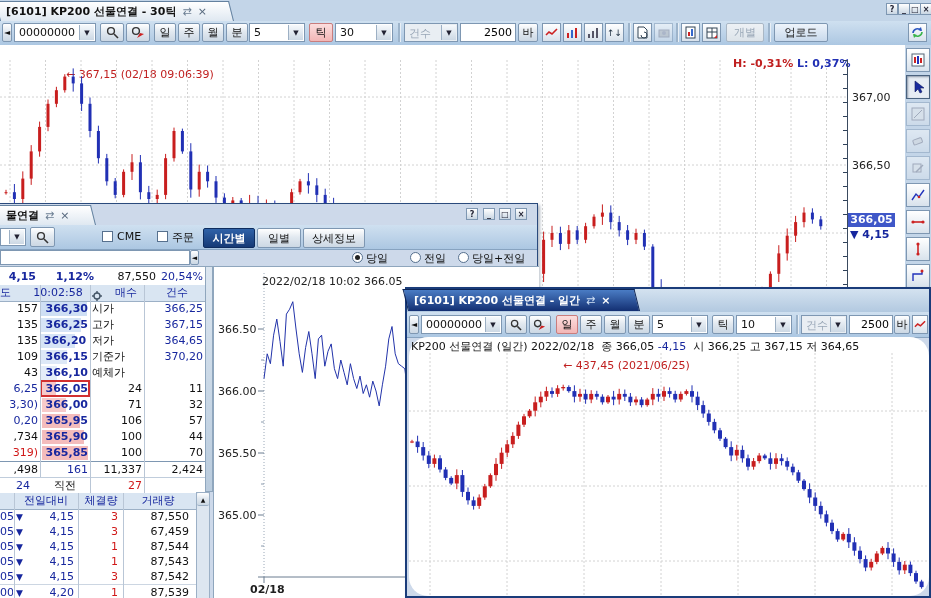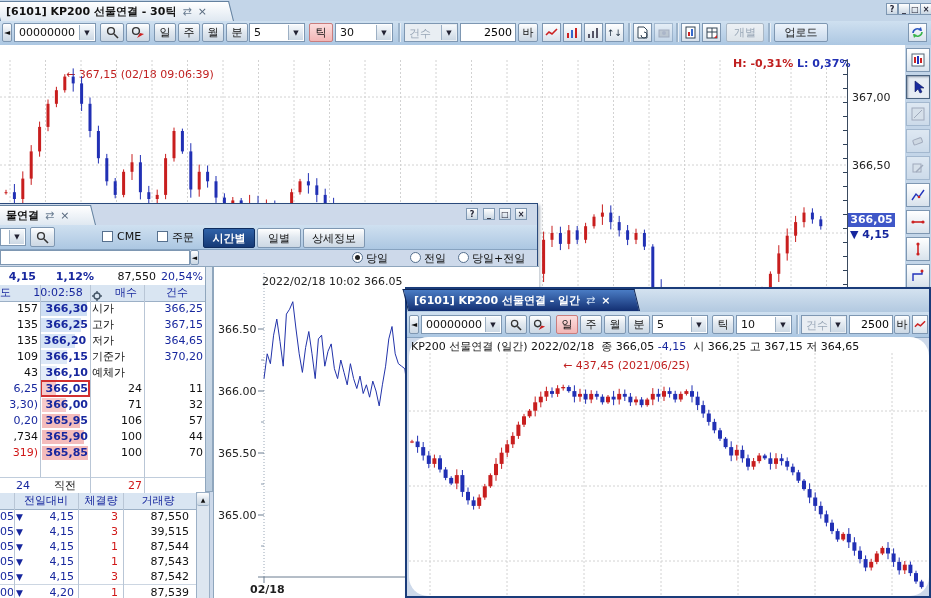--- a/index.html
+++ b/index.html
@@ -612,20 +612,26 @@
         <span class="cell blk" style="left:146px;width:57px;text-align:right;">44</span>
       </div>
       <div class="qrow" style="top:178px;">
         <span class="bar" style="left:42px;width:46px;background:#f4bcbc;"></span>
         <span class="cell red" style="left:2px;width:36px;text-align:right;">319)</span>
         <span class="cell navy" style="left:42px;width:46px;text-align:right;font-weight:bold;">365,85</span>
         <span class="cell blk" style="left:92px;width:50px;text-align:right;">100</span>
         <span class="cell blk" style="left:146px;width:57px;text-align:right;">70</span>
       </div>
 
+      <div class="qrow" style="top:194px;border-top:1px solid #7e97b2;">
+        <span class="cell blk" style="left:2px;width:36px;text-align:right;">,498</span>
+        <span class="cell navy" style="left:42px;width:46px;text-align:right;">161</span>
+        <span class="cell blk" style="left:92px;width:50px;text-align:right;">11,337</span>
+        <span class="cell blk" style="left:146px;width:57px;text-align:right;">2,424</span>
+      </div>
       <div class="qrow" style="top:210px;border-top:1px solid #c0cddc;border-bottom:1px solid #7e97b2;">
         <span class="cell navy" style="left:2px;width:28px;text-align:right;">24</span>
         <span class="cell blk" style="left:42px;width:46px;text-align:center;">직전</span>
         <span class="cell red" style="left:92px;width:50px;text-align:right;">27</span>
       </div>
       <div class="vline" style="left:40px;top:18px;height:192px;"></div>
       <div class="vline" style="left:90px;top:18px;height:208px;"></div>
       <div class="vline" style="left:144px;top:18px;height:208px;"></div>
 
       <div class="qrow hdrrow" style="top:226px;border-bottom:1px solid #9cb0c6;">
@@ -638,21 +644,21 @@
         <span class="cell navy" style="left:16px;width:10px;font-size:9px;">▼</span>
         <span class="cell navy" style="left:28px;width:46px;text-align:right;">4,15</span>
         <span class="cell red" style="left:80px;width:38px;text-align:right;">3</span>
         <span class="cell blk" style="left:125px;width:64px;text-align:right;">87,550</span>
       </div>
       <div class="qrow" style="top:257px;">
         <span class="cell navy" style="left:0;width:13px;text-align:right;">05</span>
         <span class="cell navy" style="left:16px;width:10px;font-size:9px;">▼</span>
         <span class="cell navy" style="left:28px;width:46px;text-align:right;">4,15</span>
         <span class="cell red" style="left:80px;width:38px;text-align:right;">3</span>
-        <span class="cell blk" style="left:125px;width:64px;text-align:right;">39,515</span>
+        <span class="cell blk" style="left:125px;width:64px;text-align:right;">67,459</span>
       </div>
       <div class="qrow" style="top:272px;">
         <span class="cell navy" style="left:0;width:13px;text-align:right;">05</span>
         <span class="cell navy" style="left:16px;width:10px;font-size:9px;">▼</span>
         <span class="cell navy" style="left:28px;width:46px;text-align:right;">4,15</span>
         <span class="cell red" style="left:80px;width:38px;text-align:right;">1</span>
         <span class="cell blk" style="left:125px;width:64px;text-align:right;">87,544</span>
       </div>
       <div class="qrow" style="top:287px;">
         <span class="cell navy" style="left:0;width:13px;text-align:right;">05</span>

